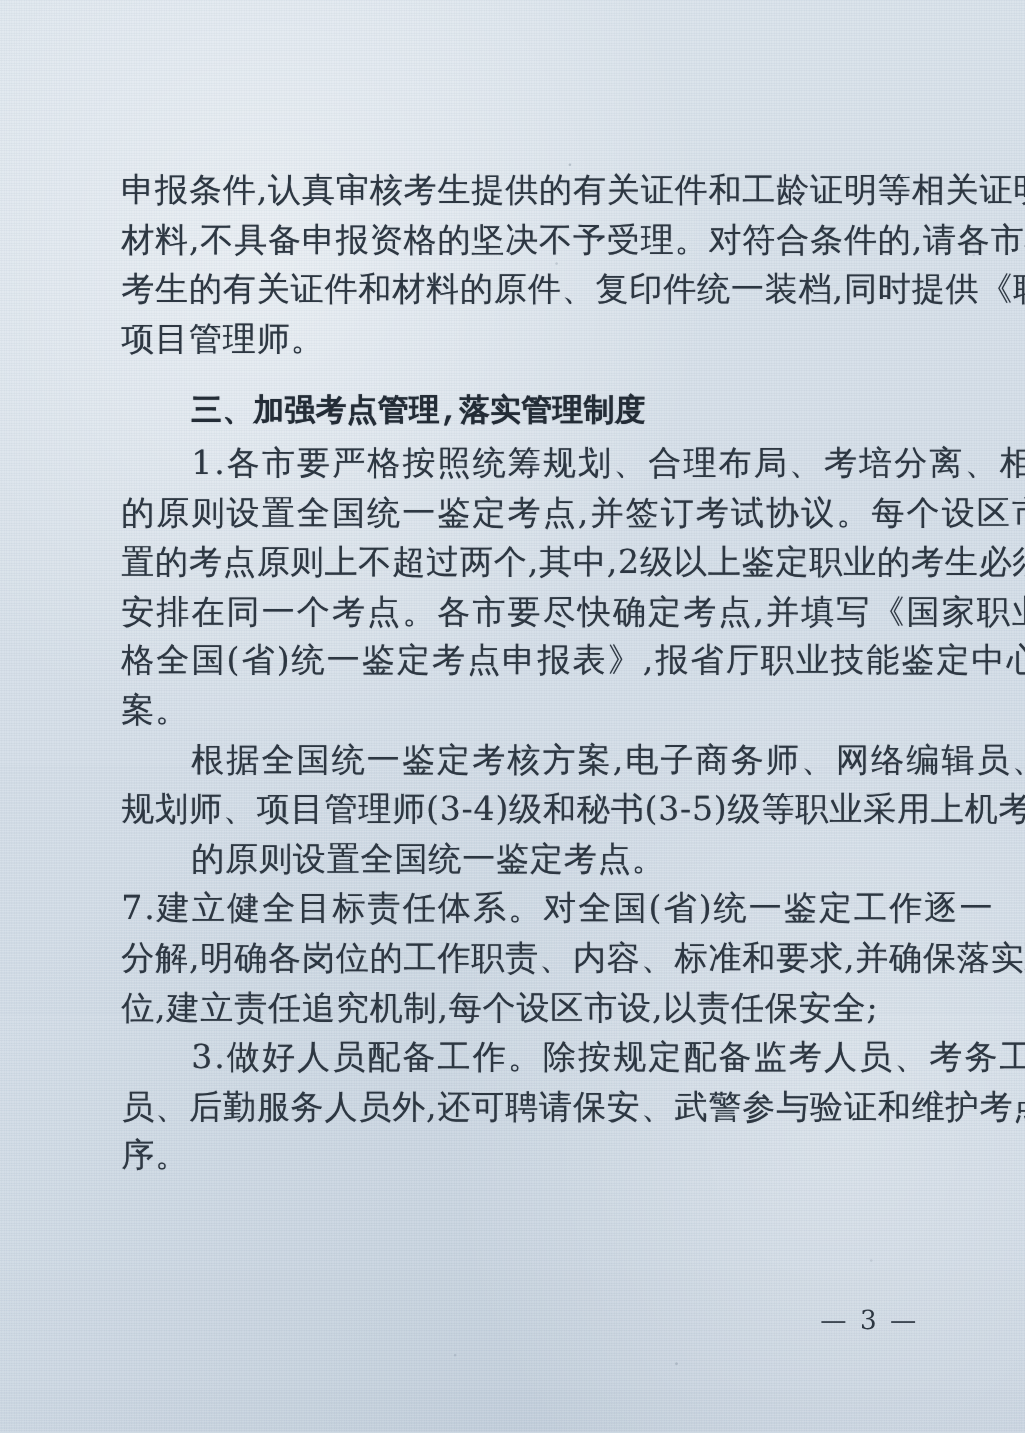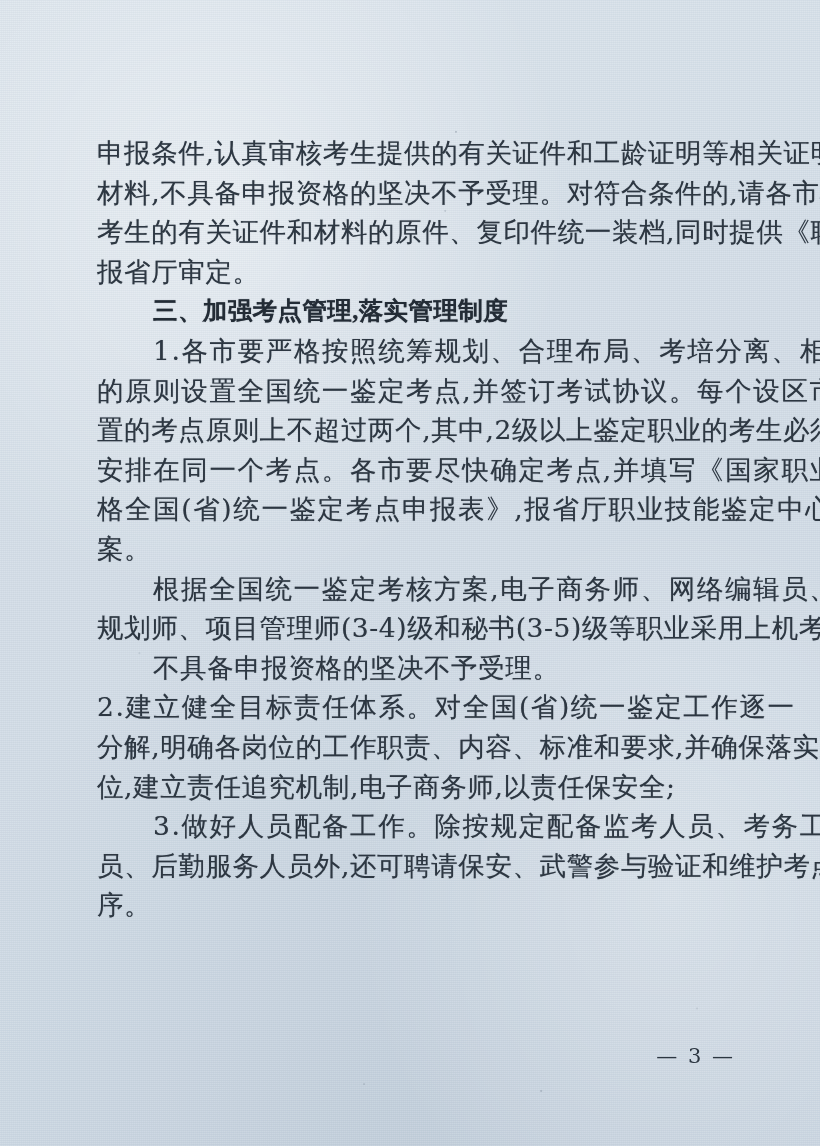--- a/index.html
+++ b/index.html
@@ -93,22 +93,23 @@
   
   .heading {
     height: 39.6px;
     line-height: 40px;
     padding-left: 56px;
     white-space: nowrap;
     color: #232c36;
     font-size: 24.5px;
     font-weight: bold;
     letter-spacing: 0.4px;
-    font-family: Liberation Serif, serif;
+    font-family: Liberation Mono, monospace;
     text-shadow: 0 0 0.8px rgba(35,44,54,0.7);
+    margin-top: 20px;
   }
 
   
   #footer {
     position: absolute;
     left: 0;
     top: 1044px;
     width: 820px;
     text-align: right;
     padding-right: 85px;
@@ -131,21 +132,21 @@
 
     <div class="line just t1">
       <span>申报条件,认真审核考生提供的有关证件和工龄证明等相关证明</span>
     </div>
     <div class="line just t1">
       <span>材料,不具备申报资格的坚决不予受理。对符合条件的,请各市将</span>
     </div>
     <div class="line just t1">
       <span>考生的有关证件和材料的原件、复印件统一装档,同时提供《职业</span>
     </div>
-    <div class="line t1">报省厅审定。</div>
+    <div class="line t1">项目管理师。</div>
 
     <div class="heading">三、加强考点管理,落实管理制度</div>
 
     <div class="line just t2 indent2">
       <span>1.各市要严格按照统筹规划、合理布局、考培分离、相对集中</span>
     </div>
     <div class="line just t2">
       <span>的原则设置全国统一鉴定考点,并签订考试协议。每个设区市设</span>
     </div>
     <div class="line just t1">
@@ -158,29 +159,29 @@
       <span>格全国(省)统一鉴定考点申报表》,报省厅职业技能鉴定中心备</span>
     </div>
     <div class="line t1">案。</div>
 
     <div class="line just t2 indent2">
       <span>根据全国统一鉴定考核方案,电子商务师、网络编辑员、理财</span>
     </div>
     <div class="line just t1">
       <span>规划师、项目管理师(3-4)级和秘书(3-5)级等职业采用上机考</span>
     </div>
-    <div class="line t1 indent2">不具备申报资格的坚决不予受理。</div>
+    <div class="line t1 indent2">的原则设置全国统一鉴定考点。</div>
 
     <div class="line just t2">
-      <span>2.建立健全目标责任体系。对全国(省)统一鉴定工作逐一</span>
+      <span>7.建立健全目标责任体系。对全国(省)统一鉴定工作逐一</span>
     </div>
     <div class="line just t1">
       <span>分解,明确各岗位的工作职责、内容、标准和要求,并确保落实到</span>
     </div>
-    <div class="line t1">位,建立责任追究机制,电子商务师,以责任保安全;</div>
+    <div class="line t1">位,建立责任追究机制,每个设区市设,以责任保安全;</div>
 
     <div class="line just t2 indent2">
       <span>3.做好人员配备工作。除按规定配备监考人员、考务工作人</span>
     </div>
     <div class="line just t1">
       <span>员、后勤服务人员外,还可聘请保安、武警参与验证和维护考点秩</span>
     </div>
     <div class="line t1">序。</div>
 
   </div>

